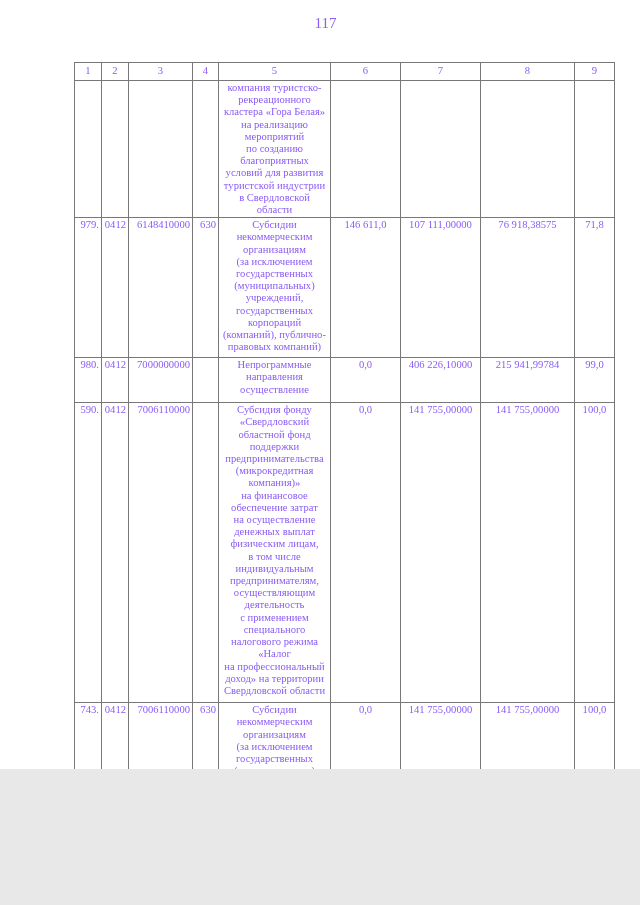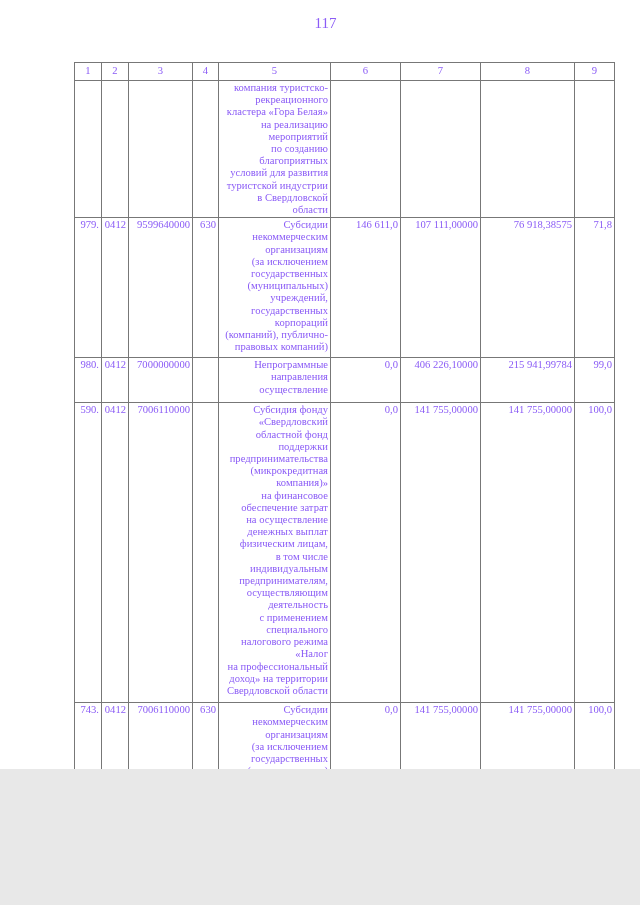--- a/index.html
+++ b/index.html
@@ -37,22 +37,22 @@
     border: 1px solid #777777;
     font-weight: normal;
     font-size: 10.6px;
     line-height: 12.2px;
     vertical-align: top;
     padding: 1px 2px;
     overflow: hidden;
   }
   table.budget th { text-align: center; height: 17px; vertical-align: middle; padding: 0; }
   td.c-num  { text-align: right; white-space: nowrap; }
-  td.c-name { text-align: right; white-space: pre; padding-left: 2px; padding-right: 1px; }
-  td.c-val  { text-align: right; white-space: nowrap; }
+  td.c-name { text-align: center; white-space: pre; padding-left: 2px; padding-right: 1px; }
+  td.c-val  { text-align: center; white-space: nowrap; }
 </style>
 </head>
 <body>
 
 <div class="page">
 
   <div class="page-number">117</div>
 
   <table class="budget">
     <colgroup>
@@ -97,21 +97,21 @@
 в Свердловской
 области</td>
         <td class="c-val"></td>
         <td class="c-val"></td>
         <td class="c-val"></td>
         <td class="c-val"></td>
       </tr>
       <tr style="height:140px">
         <td class="c-num">979.</td>
         <td class="c-num">0412</td>
-        <td class="c-num">9599640000</td>
+        <td class="c-num">6148410000</td>
         <td class="c-num">630</td>
         <td class="c-name">Субсидии
 некоммерческим
 организациям
 (за исключением
 государственных
 (муниципальных)
 учреждений,
 государственных
 корпораций

